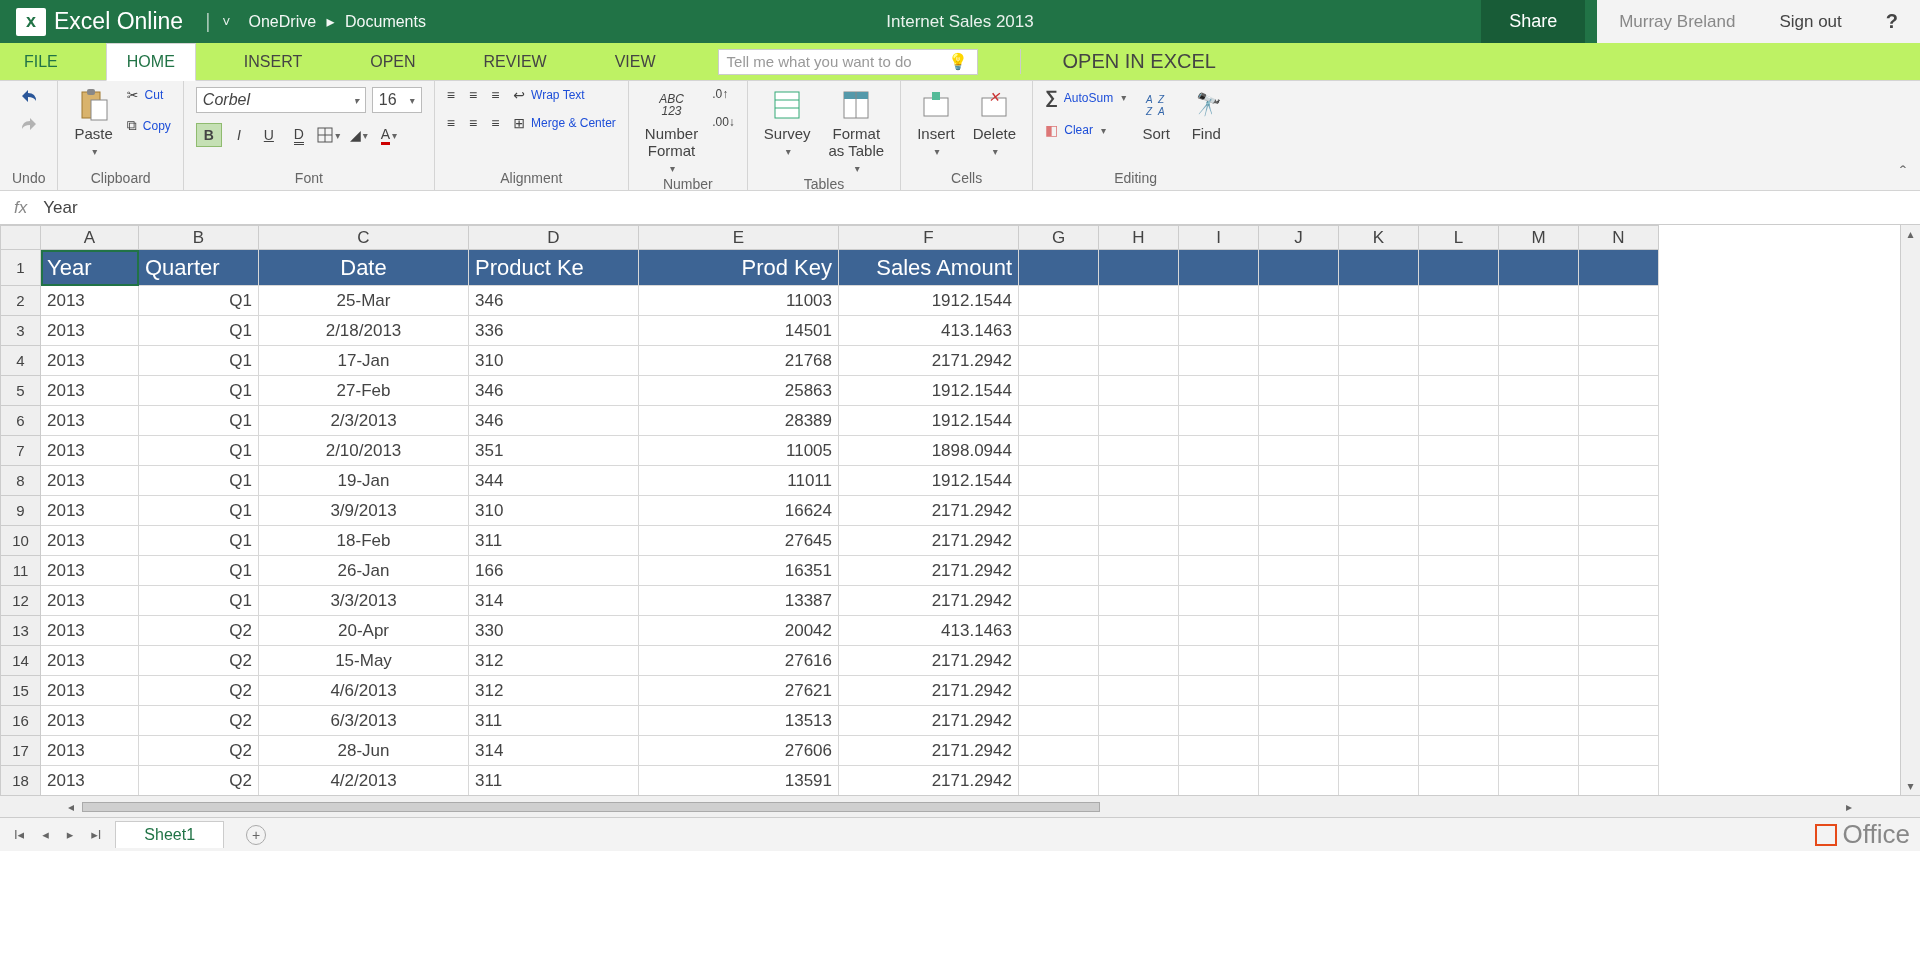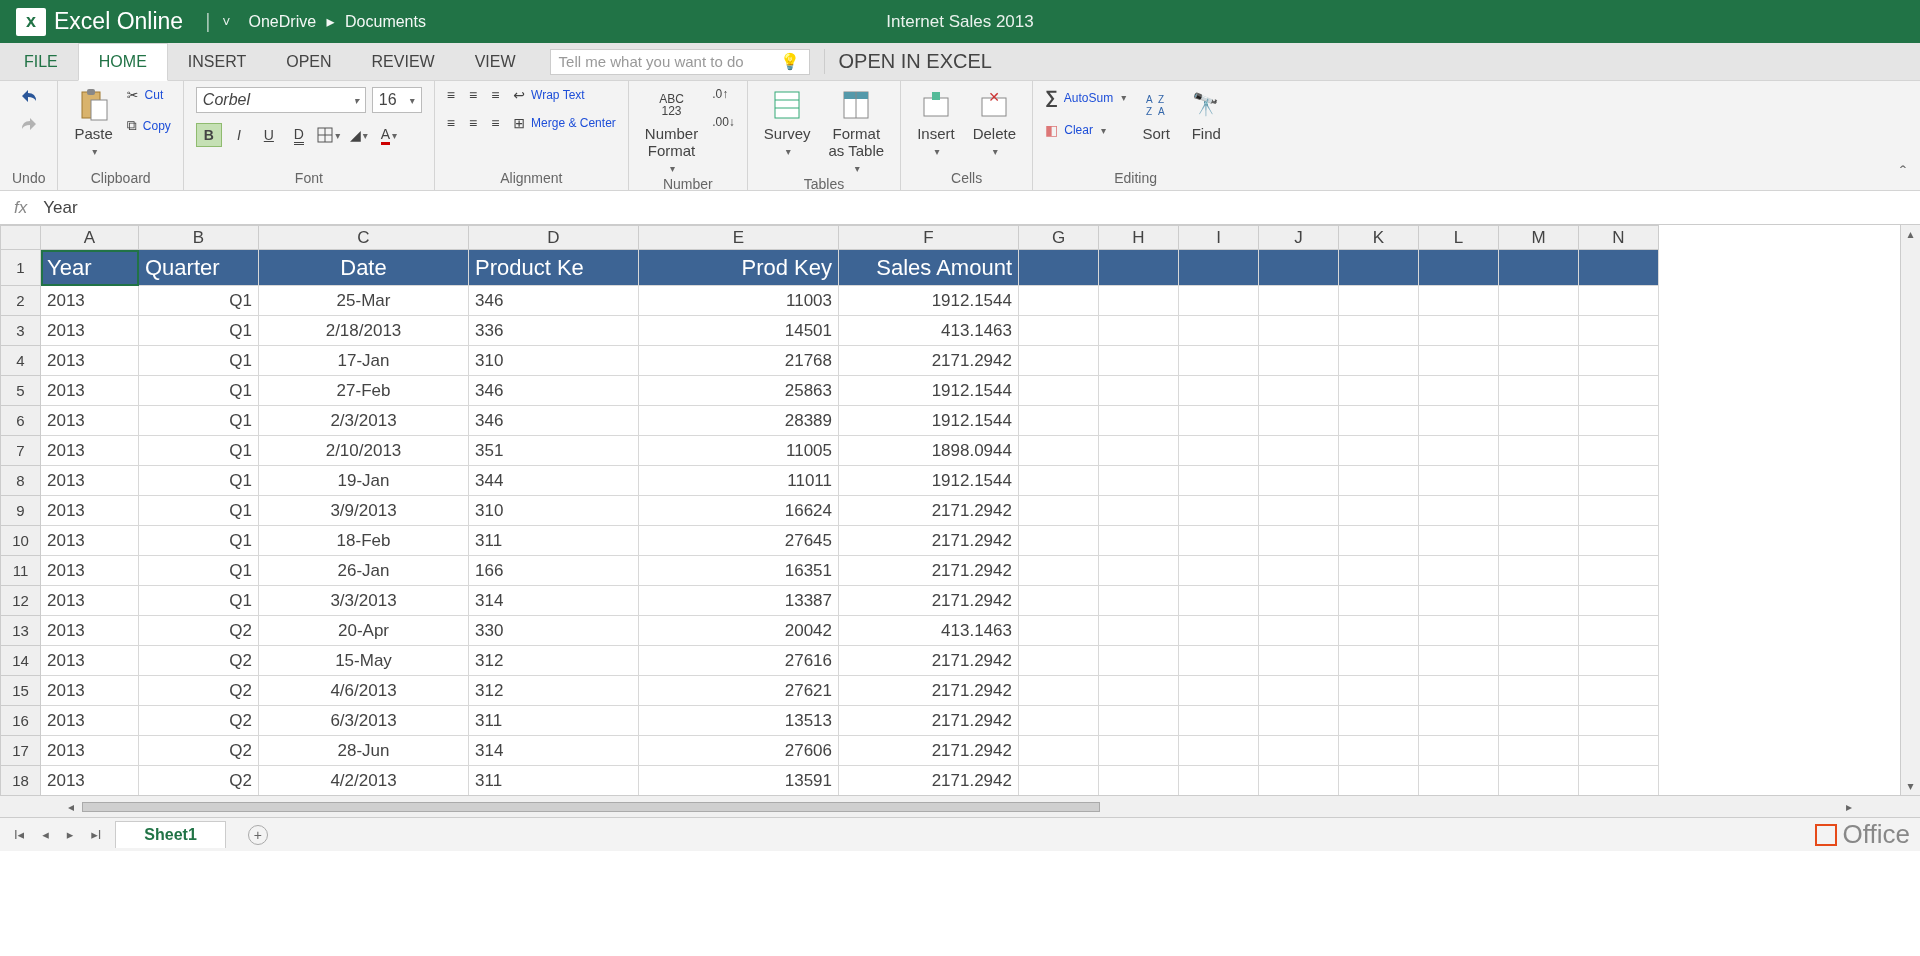--- a/index.html
+++ b/index.html
@@ -16,39 +16,39 @@
 .titlebar .crumbs .sep { margin: 0 6px; }
 .titlebar .doc-title { position: absolute; left: 50%; transform: translateX(-50%); font-size: 17px; opacity: .9; }
 .titlebar .right { margin-left: auto; display: flex; align-items: center; height: 100%; }
 .titlebar .share { background: #185c37; padding: 0 28px; height: 100%; display: flex; align-items: center; font-size: 18px; }
 .titlebar .user { color: #888; padding: 0 22px; font-size: 17px; background: #f3f3f3; height: 100%; display: flex; align-items: center; }
 .titlebar .signout { color: #444; padding: 0 22px; font-size: 17px; background: #f3f3f3; height: 100%; display: flex; align-items: center; }
 .titlebar .help { color: #444; background: #f3f3f3; height: 100%; display: flex; align-items: center; padding: 0 22px; font-size: 20px; font-weight: bold; }
 .gray-wrap { background: #f3f3f3; display: flex; height: 100%; align-items: center; margin-left: 12px; }
 
 
-.menubar { background: #e5e5e5; height: 38px; display: flex; align-items: stretch; border-bottom: 1px solid #d4d4d4; }
+.menubar { background: #bef264; height: 38px; display: flex; align-items: stretch; border-bottom: 1px solid #d4d4d4; gap: 28px; }
 .menubar .tab { padding: 0 20px; display: flex; align-items: center; font-size: 16px; color: #444; cursor: pointer; }
 .menubar .tab.file { color: #217346; font-weight: 400; padding-left: 24px; }
 .menubar .tab.active { background: #fff; border: 1px solid #d4d4d4; border-bottom: 1px solid #fff; margin-bottom: -1px; color: #217346; }
 .menubar .searchbox { margin-left: 14px; display: flex; align-items: center; border: 1px solid #ccc; background: #fff; height: 26px; width: 260px; padding: 0 8px; color: #999; align-self: center; font-size: 15px; position: relative; }
 .menubar .bulb { position: absolute; right: 8px; color: #f5b100; font-size: 16px; }
 .menubar .vline { width: 1px; background: #ccc; margin: 6px 14px; }
 .menubar .openin { display: flex; align-items: center; font-size: 20px; color: #444; }
 
 
 .ribbon { background: #f3f3f3; height: 110px; display: flex; border-bottom: 1px solid #d4d4d4; position: relative; }
 .group { border-right: 1px solid #d4d4d4; display: flex; flex-direction: column; padding: 6px 12px 2px; }
 .group .body { flex: 1; display: flex; align-items: flex-start; gap: 10px; }
 .group .label { text-align: center; font-size: 14px; color: #666; padding-bottom: 2px; }
 .btn-col { display: flex; flex-direction: column; gap: 6px; }
 .btn-row { display: flex; gap: 6px; align-items: center; }
 .mini-txt { font-size: 12px; color: #1d4ed8; }
 .bigbtn { display: flex; flex-direction: column; align-items: center; gap: 4px; font-size: 15px; color: #444; padding: 2px 4px; }
-.bigbtn .ico { width: 32px; height: 32px; display: flex; align-items: center; justify-content: center; }
+.bigbtn .ico { width: 32px; height: 32px; display: flex; align-items: center; justify-content: center; font-style: italic; }
 .drop-tri { font-size: 10px; color: #666; margin-left: 2px; }
 .fontbox { border: 1px solid #bbb; background: #fff; height: 26px; padding: 2px 6px; display: flex; align-items: center; font-size: 16px; }
 .fontbox.wide { width: 170px; justify-content: space-between; font-style: italic; }
 .fontbox.narrow { width: 50px; justify-content: space-between; }
 .sq-tog { width: 26px; height: 24px; display: flex; align-items: center; justify-content: center; border: 1px solid transparent; }
 .sq-tog.on { background: #c5e0b4; border-color: #8fbb6f; }
 .ribbon-collapse { position: absolute; right: 14px; bottom: 6px; font-size: 18px; color: #666; }
 
 
 .formulabar { height: 34px; border-bottom: 1px solid #ccc; display: flex; align-items: center; padding: 0 14px; gap: 16px; font-size: 17px; color: #444; }
@@ -69,21 +69,21 @@
 .vscroll .up, .vscroll .down { position: absolute; left: 0; right: 0; text-align: center; font-size: 12px; color: #666; }
 .vscroll .up { top: 2px; } .vscroll .down { bottom: 2px; }
 .hscroll { height: 22px; background: #f0f0f0; border-top: 1px solid #ccc; display: flex; align-items: center; padding: 0 60px; }
 .hscroll .track { flex: 1; height: 12px; position: relative; }
 .hscroll .thumb { position: absolute; left: 0; width: 58%; top: 1px; bottom: 1px; background: #cfcfcf; border: 1px solid #aaa; }
 .hscroll .arrow { color: #666; font-size: 12px; padding: 0 8px; }
 
 
 .sheetbar { height: 34px; background: #f3f3f3; border-top: 1px solid #ccc; display: flex; align-items: center; padding: 0 10px; gap: 10px; }
 .sheetbar .nav { color: #666; font-size: 13px; cursor: pointer; padding: 2px 4px; }
-.sheetbar .sheettab { background: #fff; border: 1px solid #ccc; border-bottom: none; padding: 4px 28px; font-weight: bold; color: #217346; font-size: 16px; }
+.sheetbar .sheettab { background: #fff; border: 1px solid #ccc; border-bottom: none; padding: 4px 28px; font-weight: normal; color: #217346; font-size: 16px; }
 .sheetbar .plus { width: 20px; height: 20px; border: 1px solid #aaa; border-radius: 50%; display: flex; align-items: center; justify-content: center; font-size: 14px; color: #666; margin-left: 12px; }
 .sheetbar .office { margin-left: auto; color: #888; font-size: 26px; font-family: "Segoe UI Light", sans-serif; display: flex; align-items: center; gap: 6px; padding-left: 31px; }
 .sheetbar .office .sq { width: 22px; height: 22px; border: 2px solid #e64a19; display: inline-block; position: relative; }
 
 svg { display: block; }
 </style>
 </head>
 <body>
 
 <div class="titlebar">
@@ -92,20 +92,28 @@
     <div class="logo-text">Excel Online</div>
   </div>
   <span class="vbar">|</span>
   <span class="chev">˅</span>
   <div class="crumbs">
     <span>OneDrive</span>
     <span class="sep">▸</span>
     <span>Documents</span>
   </div>
   <div class="doc-title">Internet Sales 2013</div>
+  <div class="right">
+    <div class="share">Share</div>
+    <div class="gray-wrap">
+      <div class="user">Murray Breland</div>
+      <div class="signout">Sign out</div>
+      <div class="help">?</div>
+    </div>
+  </div>
 </div>
 
 <div class="menubar">
   <div class="tab file">FILE</div>
   <div class="tab active">HOME</div>
   <div class="tab">INSERT</div>
   <div class="tab">OPEN</div>
   <div class="tab">REVIEW</div>
   <div class="tab">VIEW</div>
   <div class="searchbox">

